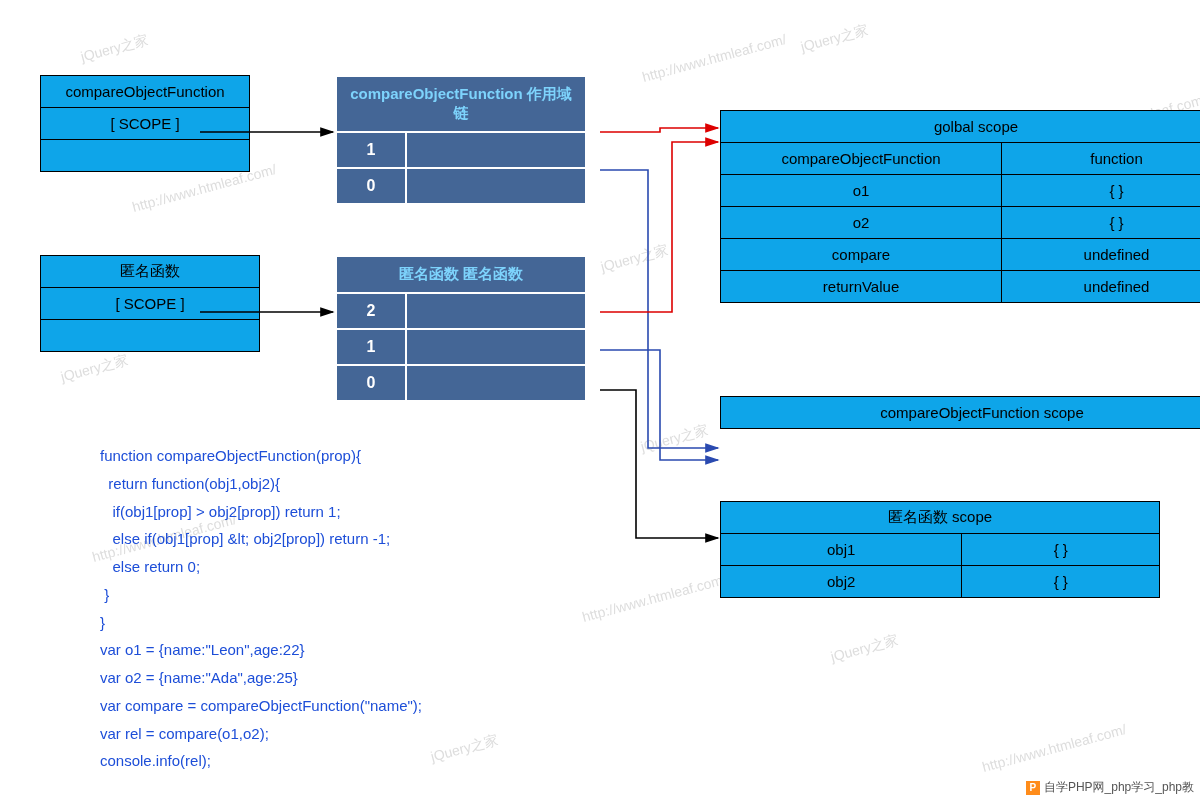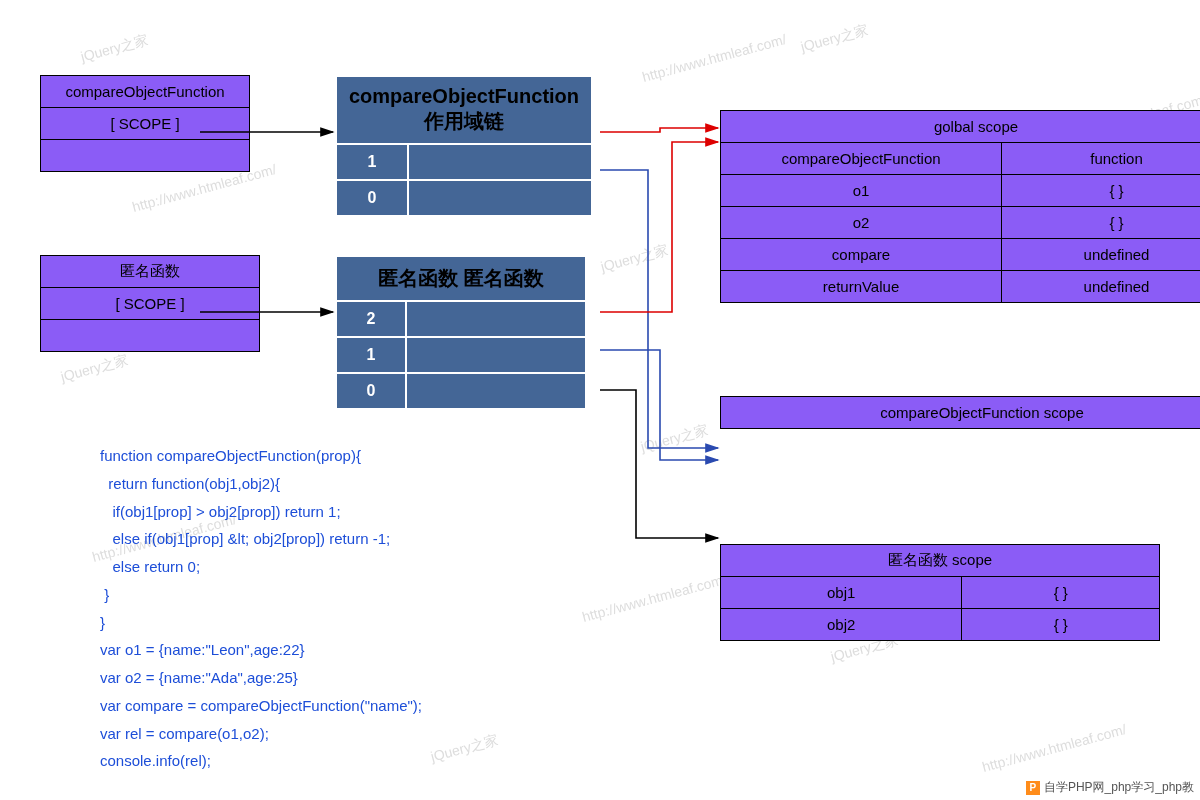--- a/index.html
+++ b/index.html
@@ -16,41 +16,41 @@
     color: #ddd;
     font-size: 14px;
     transform: rotate(-15deg);
     pointer-events: none;
     user-select: none;
     white-space: nowrap;
   }
   .tbl {
     position: absolute;
     border-collapse: collapse;
-    background: #8b5cf6;
+    background: #0ea5e9;
   }
   .tbl td, .tbl th {
     border: 1.5px solid #000;
     padding: 6px 10px;
     text-align: center;
     font-size: 15px;
     height: 32px;
   }
   .hdr { font-weight: normal; }
   .blue-tbl {
     position: absolute;
     border-collapse: collapse;
   }
   .blue-tbl th {
     background: #446696;
-    color: #000000;
+    color: #7dd3fc;
     border: 2px solid #fff;
     padding: 8px 12px;
     font-weight: bold;
-    font-size: 20px;
+    font-size: 15px;
     height: 36px;
   }
   .blue-tbl td {
     background: #446696;
     color: #fff;
     border: 2px solid #fff;
     padding: 6px 12px;
     text-align: center;
     font-size: 16px;
     font-weight: bold;
@@ -202,21 +202,21 @@
   </table>
 
 <table class="tbl" style="left:720px; top:396px; width:524px;">
   <tbody>
       <tr>
         <td class="hdr" colspan="2">compareObjectFunction scope</td>
       </tr>
 </tbody>
   </table>
 
-<table class="tbl" style="left:720px; top:544px; width:440px;">
+<table class="tbl" style="left:720px; top:501px; width:440px;">
   <tbody>
       <tr>
         <td class="hdr" colspan="2">匿名函数 scope</td>
       </tr>
   <tr>
         <td style="width:55%">obj1</td>
         <td>{ }</td>
       </tr>
   <tr>
         <td>obj2</td>

